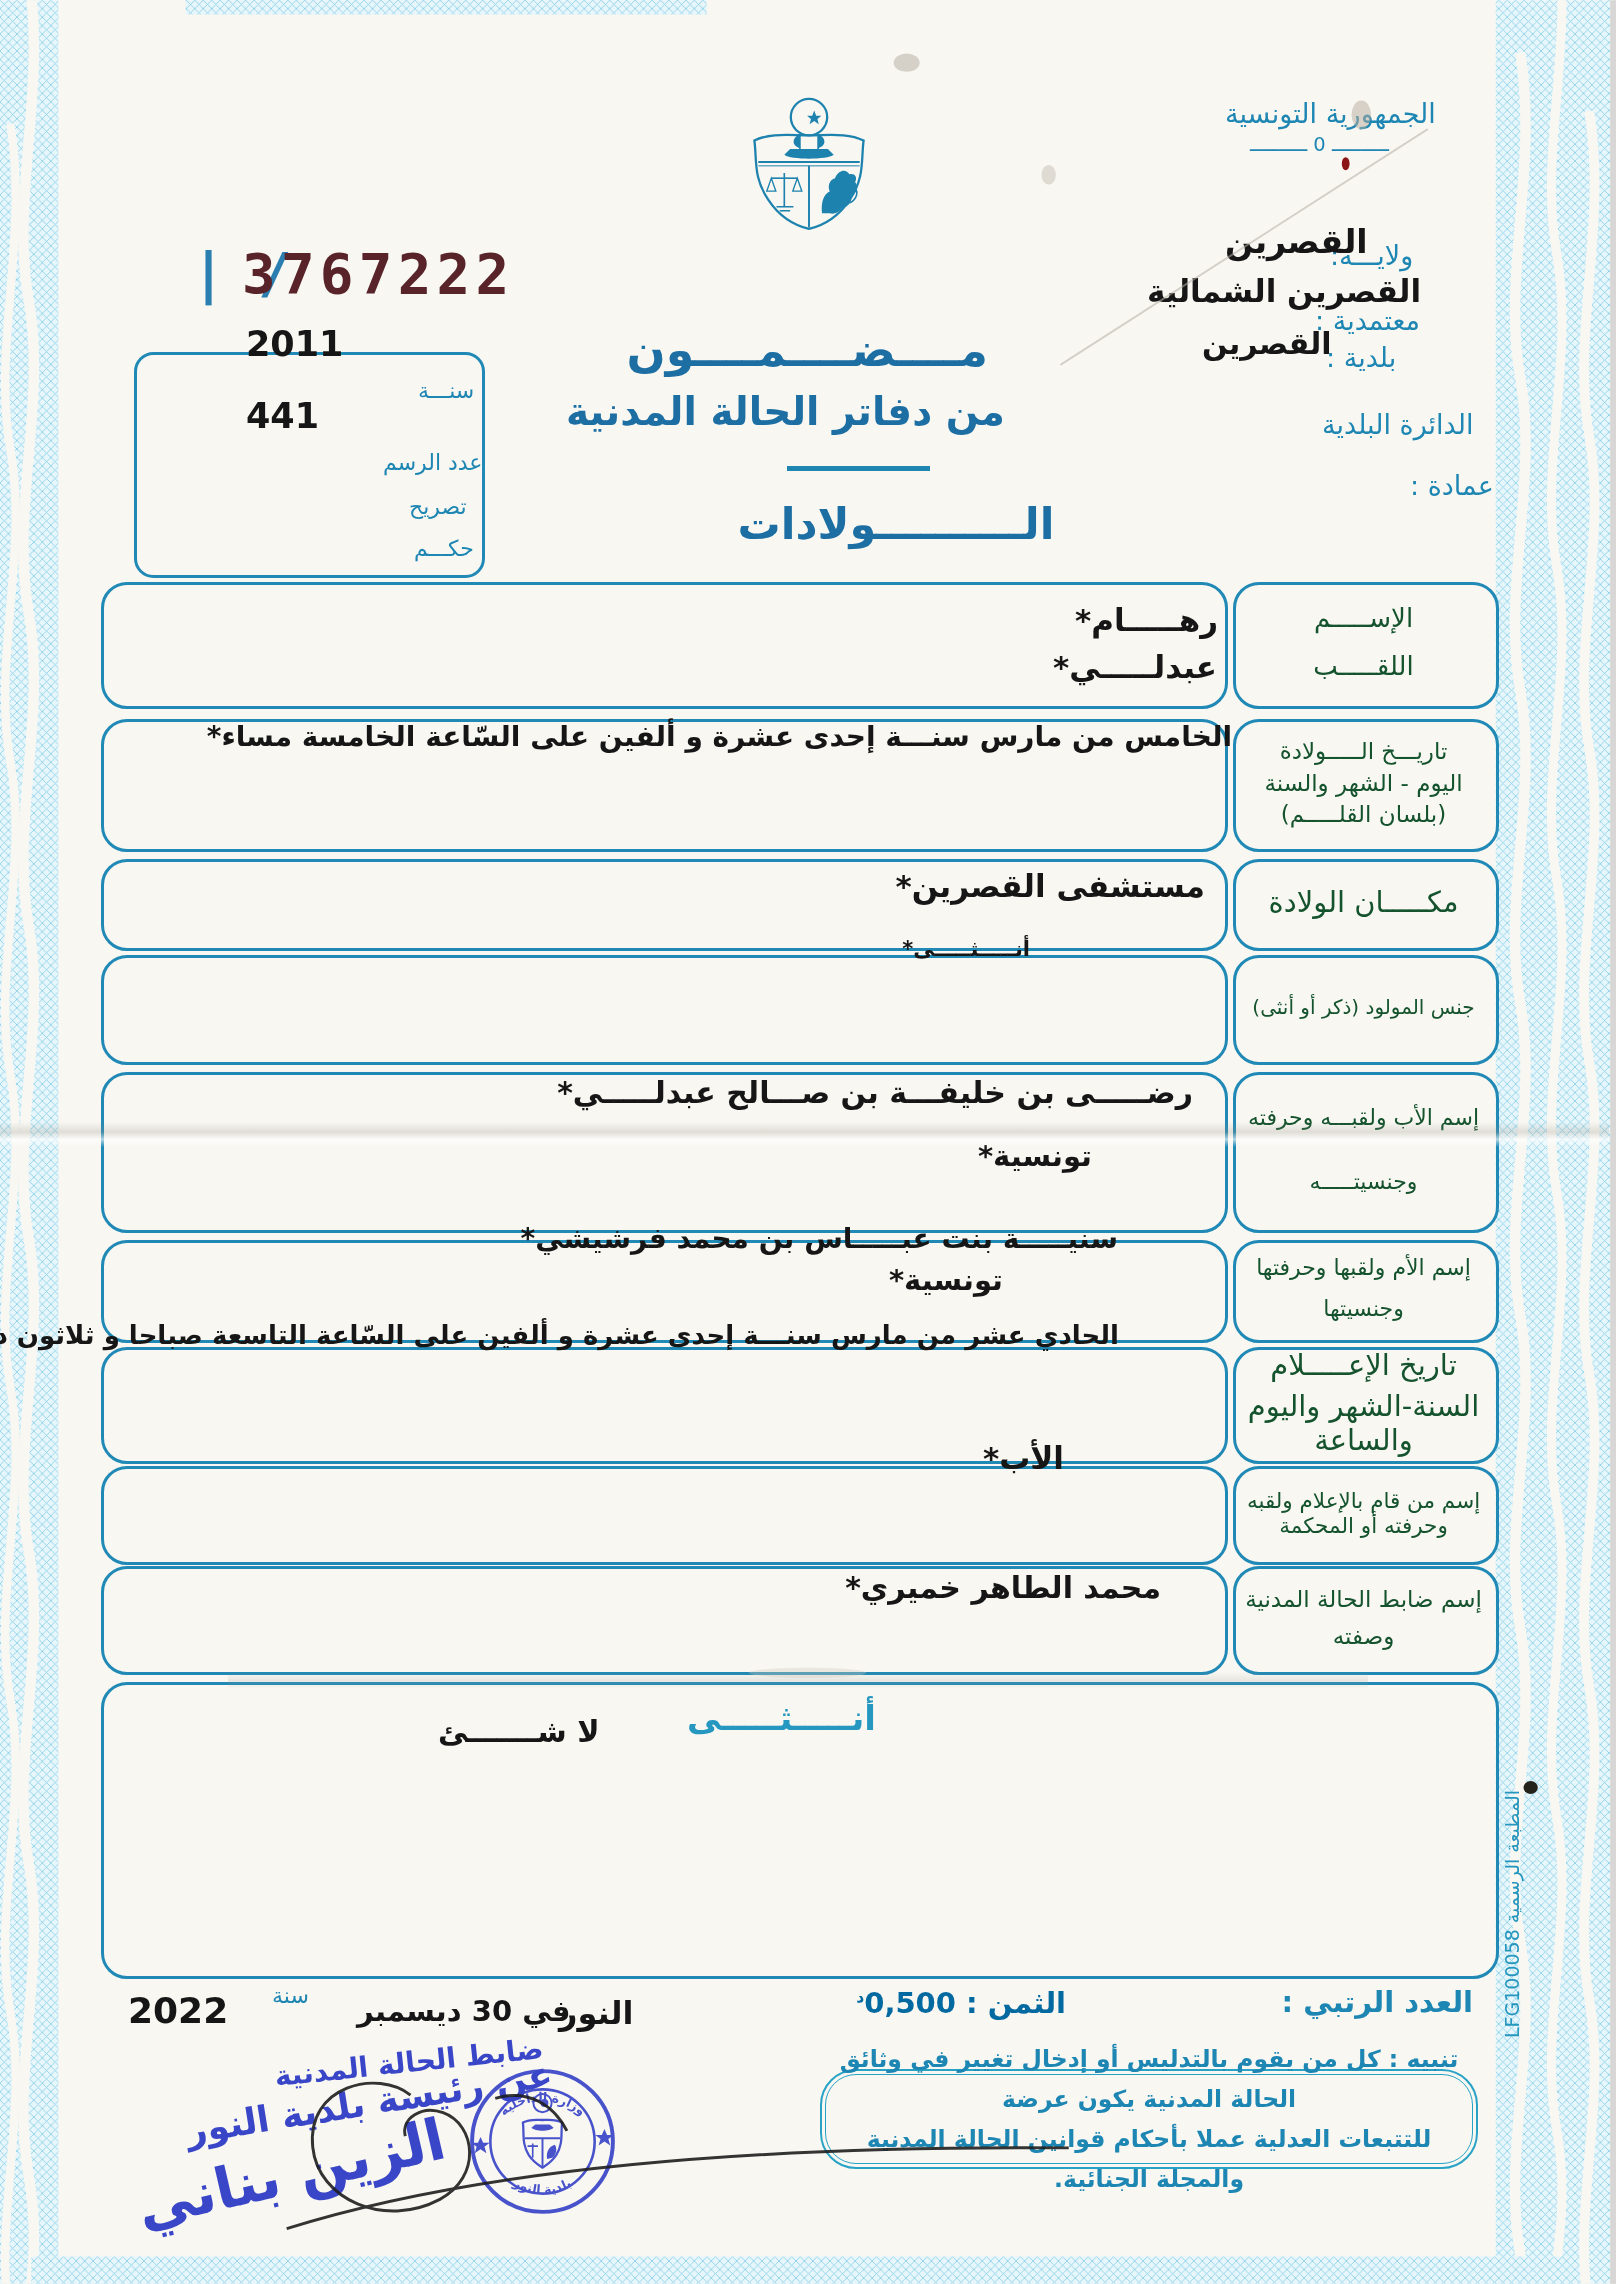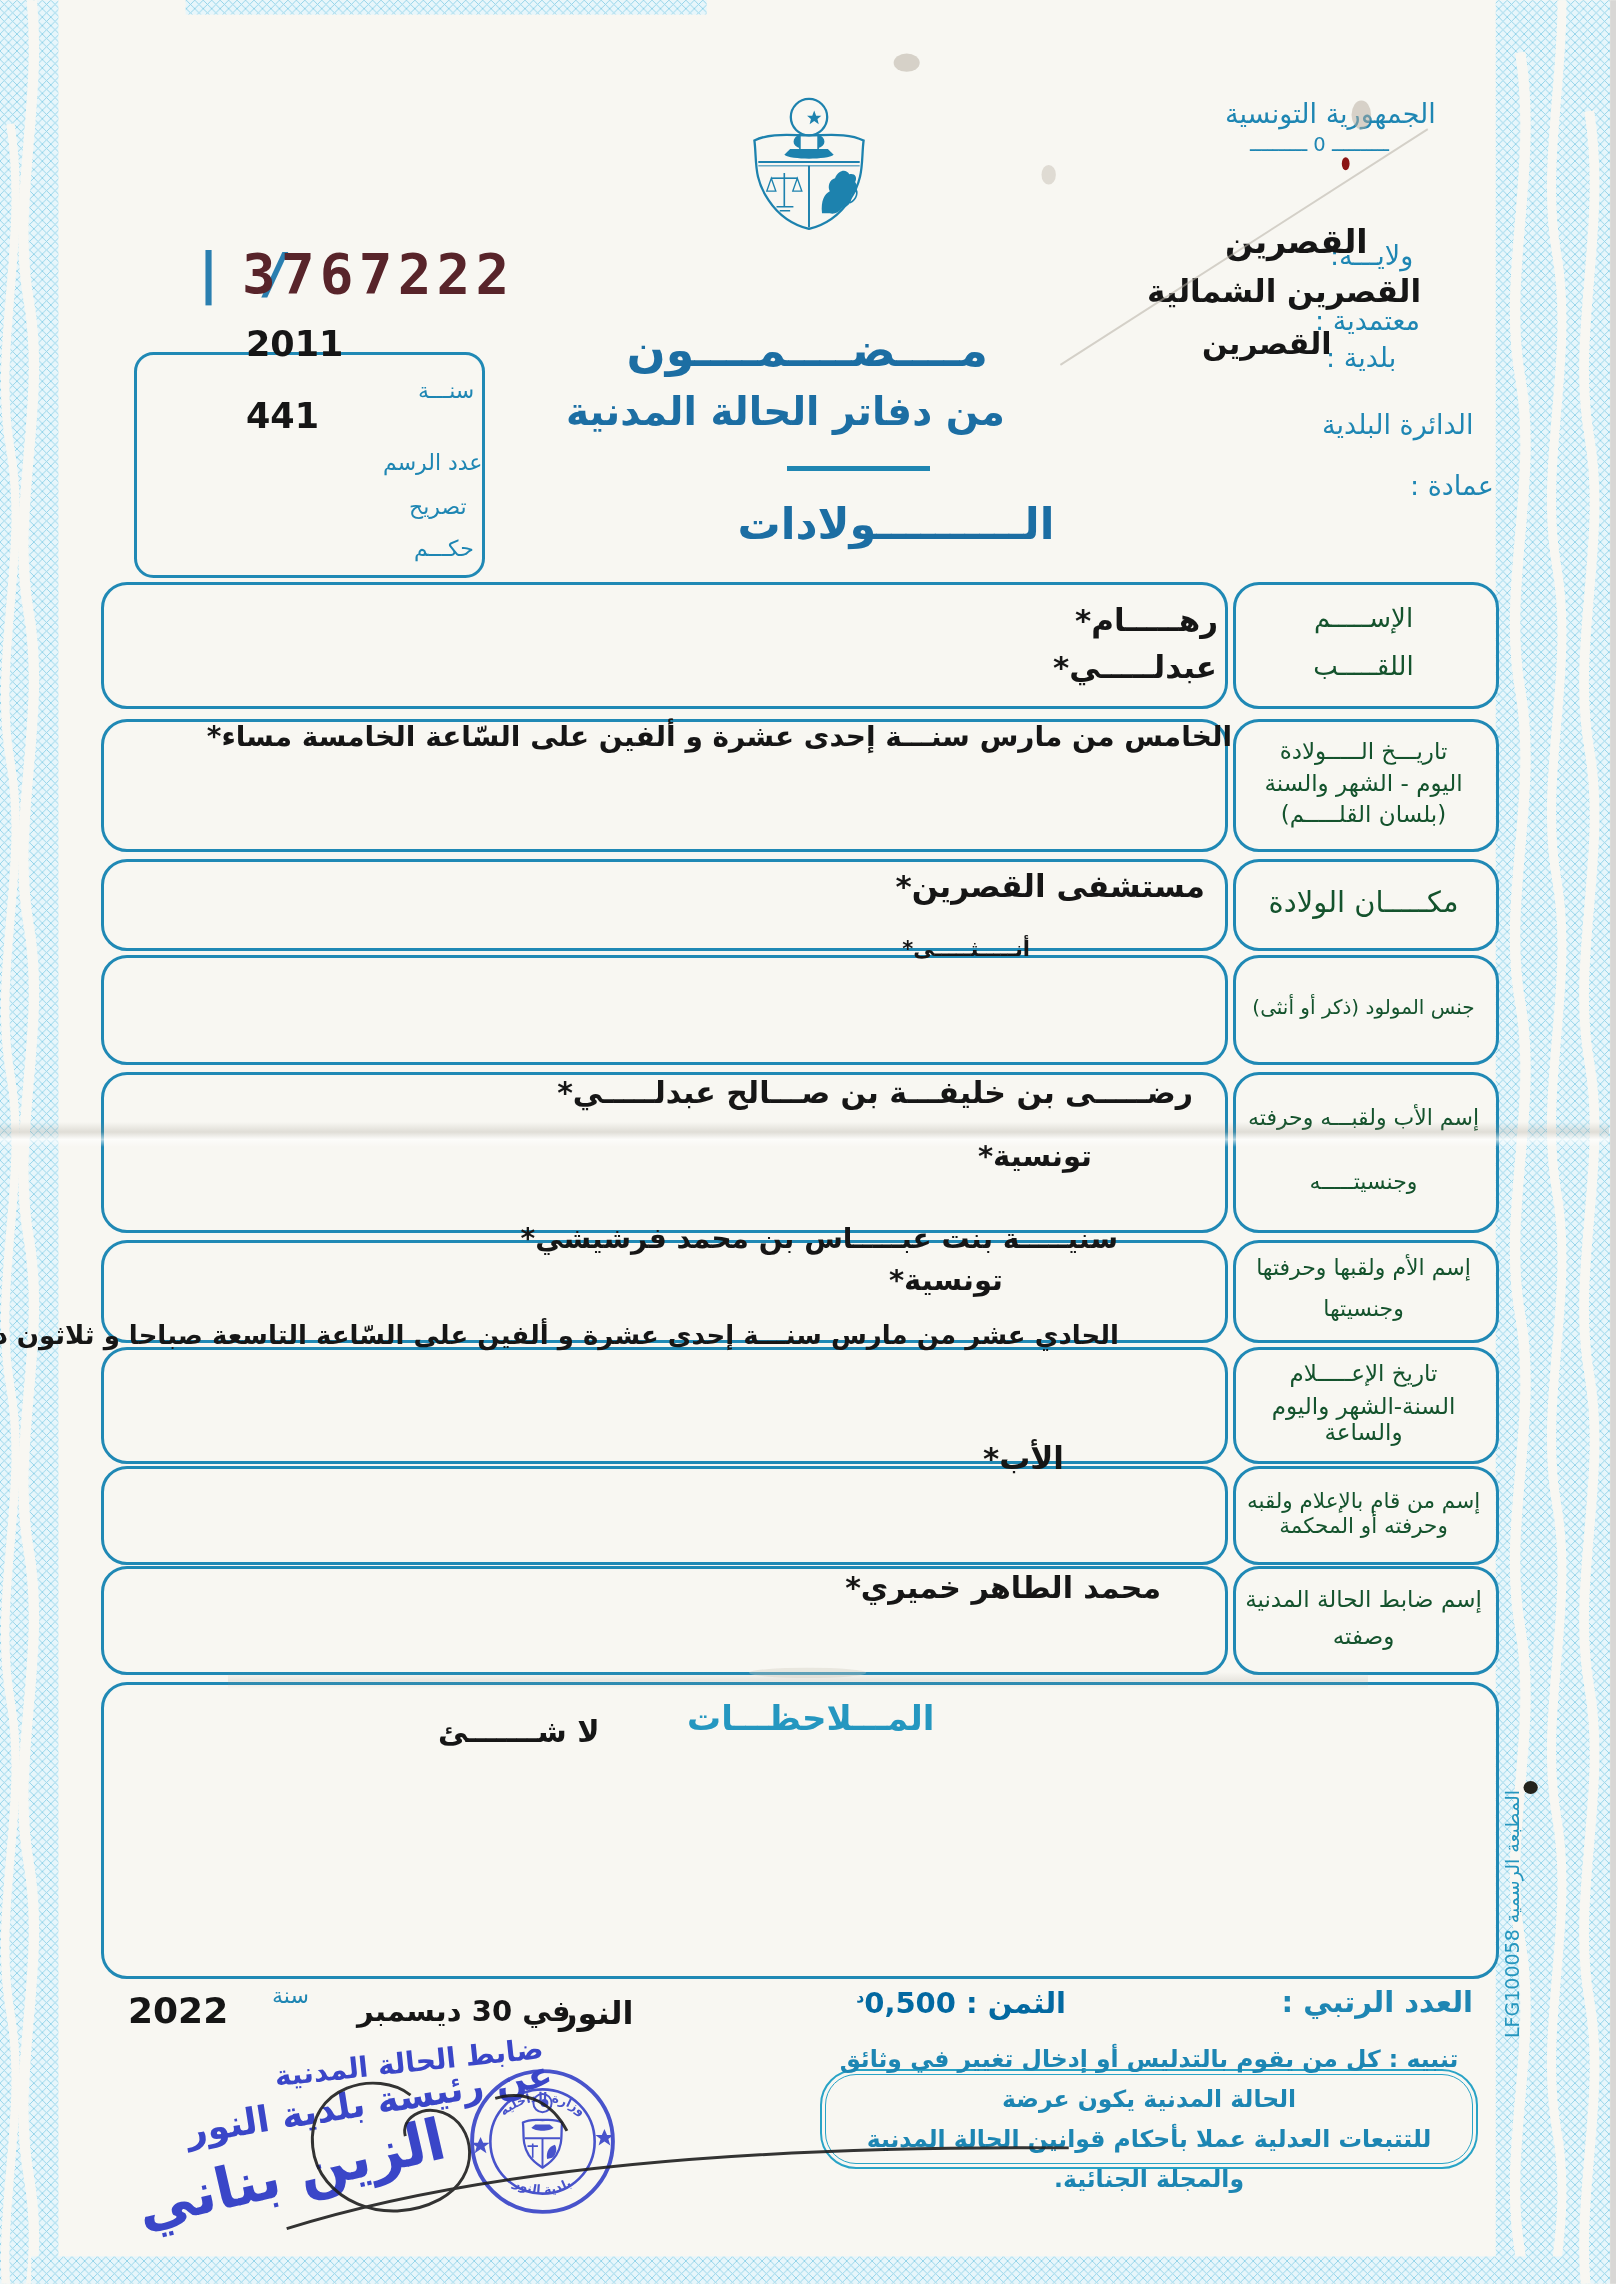--- a/index.html
+++ b/index.html
@@ -158,21 +158,21 @@
     <span>جنس المولود (ذكر أو أنثى)</span>
   </div>
   <div class="lbl" style="left:1235px;top:1076px;width:257px;height:146px;font-size:22px;gap:39px;">
     <span>إسم الأب ولقبـــه وحرفته</span>
     <span>وجنسيتـــــه</span>
   </div>
   <div class="lbl" style="left:1235px;top:1243px;width:257px;height:90px;font-size:22px;gap:15.6px;">
     <span>إسم الأم ولقبها وحرفتها</span>
     <span>وجنسيتها</span>
   </div>
-  <div class="lbl" style="left:1235px;top:1351px;width:257px;height:103px;font-size:23px;gap:6.5px;">
+  <div class="lbl" style="left:1235px;top:1351px;width:257px;height:103px;font-size:29px;gap:6.5px;">
     <span>تاريخ الإعـــــلام</span>
     <span>السنة-الشهر واليوم والساعة</span>
   </div>
   <div class="lbl" style="left:1235px;top:1470px;width:257px;height:85px;font-size:21.5px;gap:0;">
     <span>إسم من قام بالإعلام ولقبه</span>
     <span>وحرفته أو المحكمة</span>
   </div>
   <div class="lbl" style="left:1235px;top:1570px;width:257px;height:95px;font-size:23px;gap:10.4px;">
     <span>إسم ضابط الحالة المدنية</span>
     <span>وصفته</span>
@@ -192,21 +192,21 @@
 
   <div class="t blk" style="right:498px;top:1223px;font-size:28px;">سنيـــــة بنت عبـــــاس بن محمد فرشيشي*</div>
   <div class="t blk" style="right:613px;top:1264px;font-size:29px;">تونسية*</div>
 
   <div class="t blk" style="right:497px;top:1321px;font-size:26px;">الحادي عشر من مارس سنـــة إحدى عشرة و ألفين على السّاعة التاسعة صباحا و ثلاثون دقيقة*</div>
 
   <div class="t blk" style="right:552px;top:1441px;font-size:31px;">الأب*</div>
 
   <div class="t blk" style="right:455px;top:1571px;font-size:30px;">محمد الطاهر خميري*</div>
 
-  <div class="t" style="left:687px;top:1699px;font-size:34px;font-weight:bold;color:#2597c0;letter-spacing:0.7px;">المـــلاحظـــات</div>
+  <div class="t" style="left:687px;top:1699px;font-size:34px;font-weight:bold;color:#2597c0;letter-spacing:0.7px;">أنـــــثـــــى</div>
   <div class="t blk" style="left:438px;top:1715px;font-size:30px;">لا شـــــــئ</div>
 
   <div class="t teal" style="right:143px;top:1986px;font-size:29px;font-weight:bold;">العدد الرتبي :</div>
 
   <div class="t" style="right:550px;top:1987px;font-size:29px;font-weight:bold;color:#0369a1;">
     <span>الثمن :</span>
     <span>0,500</span><sup style="font-size:15.6px;">د</sup>
   </div>
 
   <div class="t blk" style="left:559px;top:1995px;font-size:32px;">النور</div>

